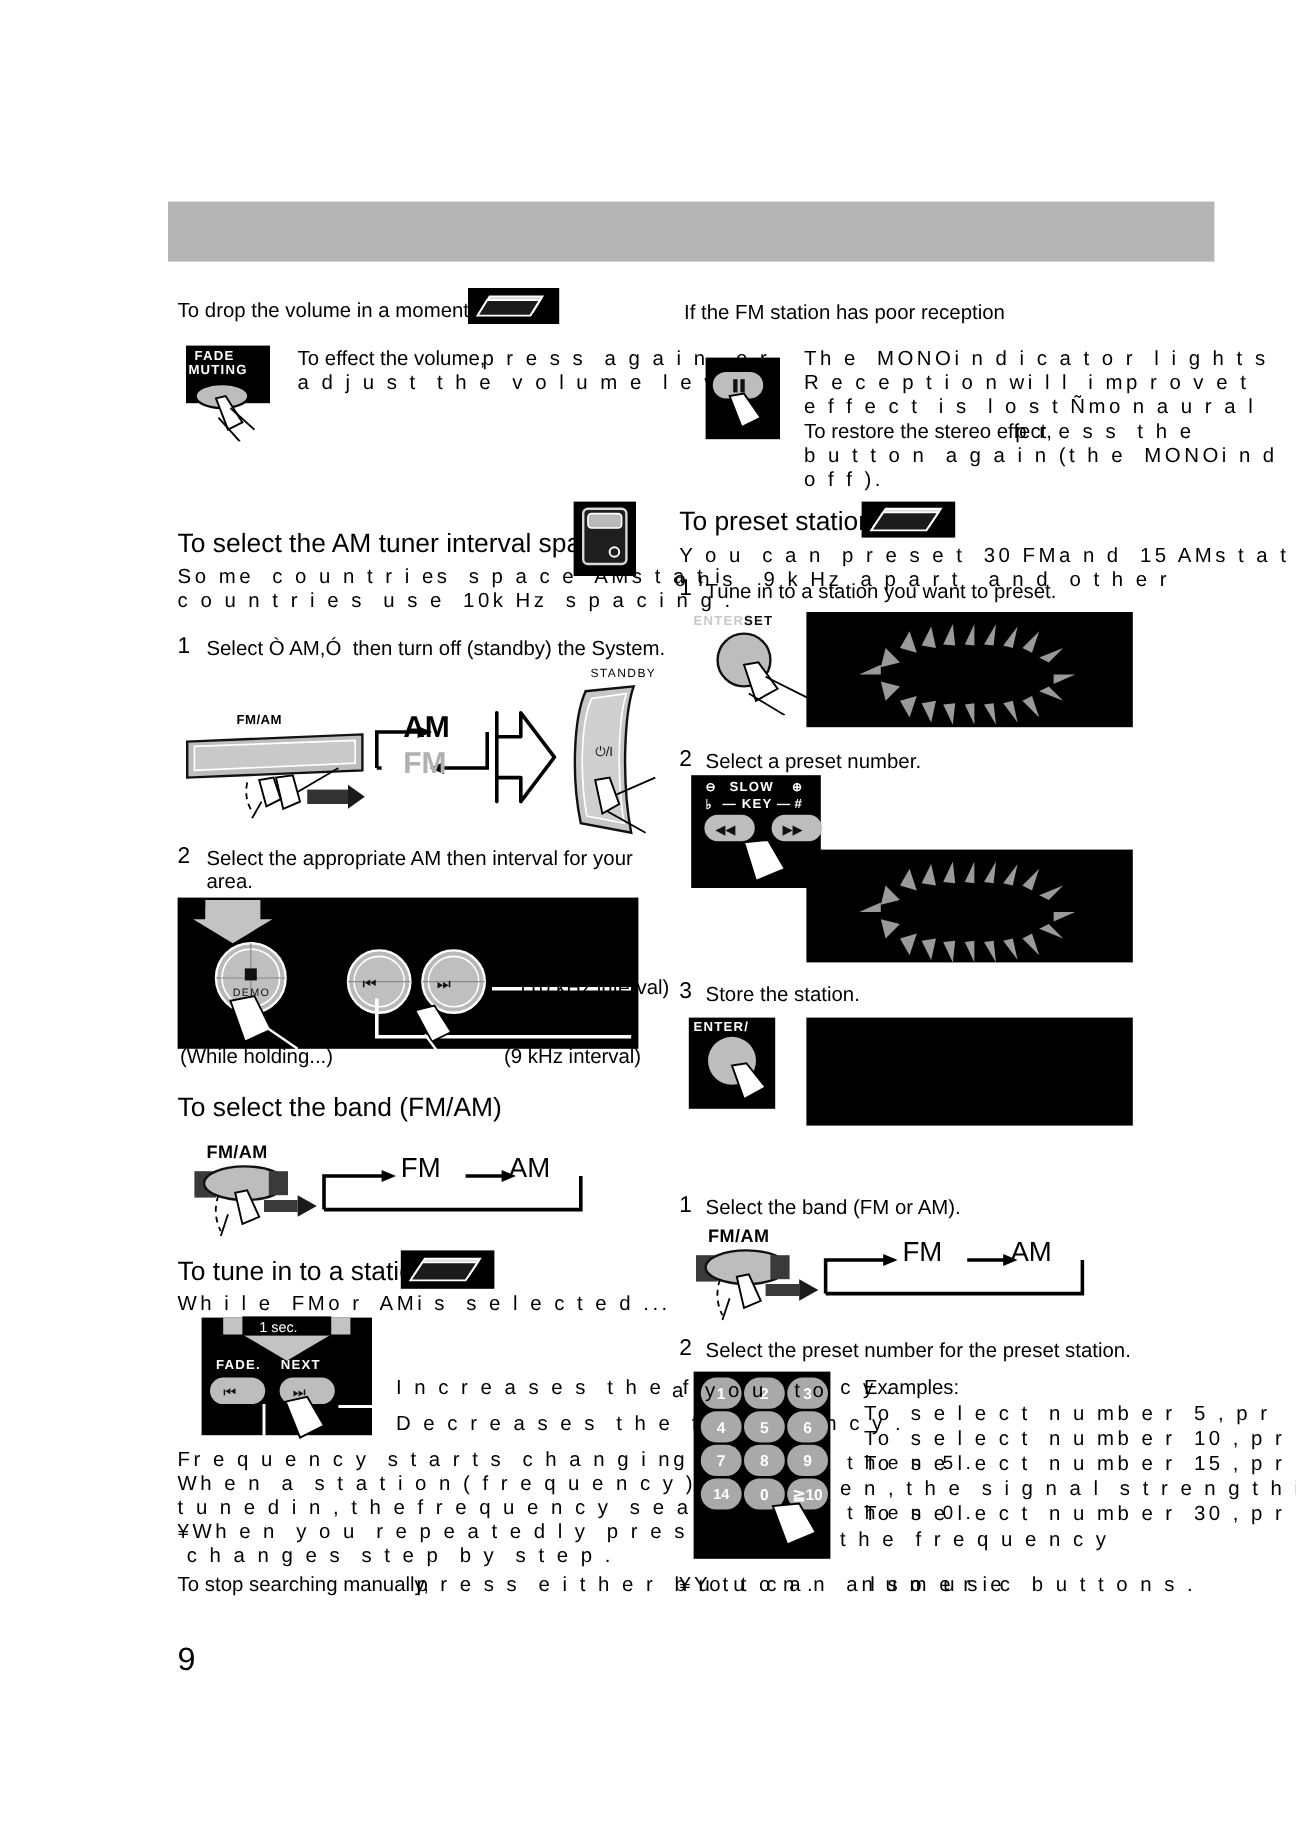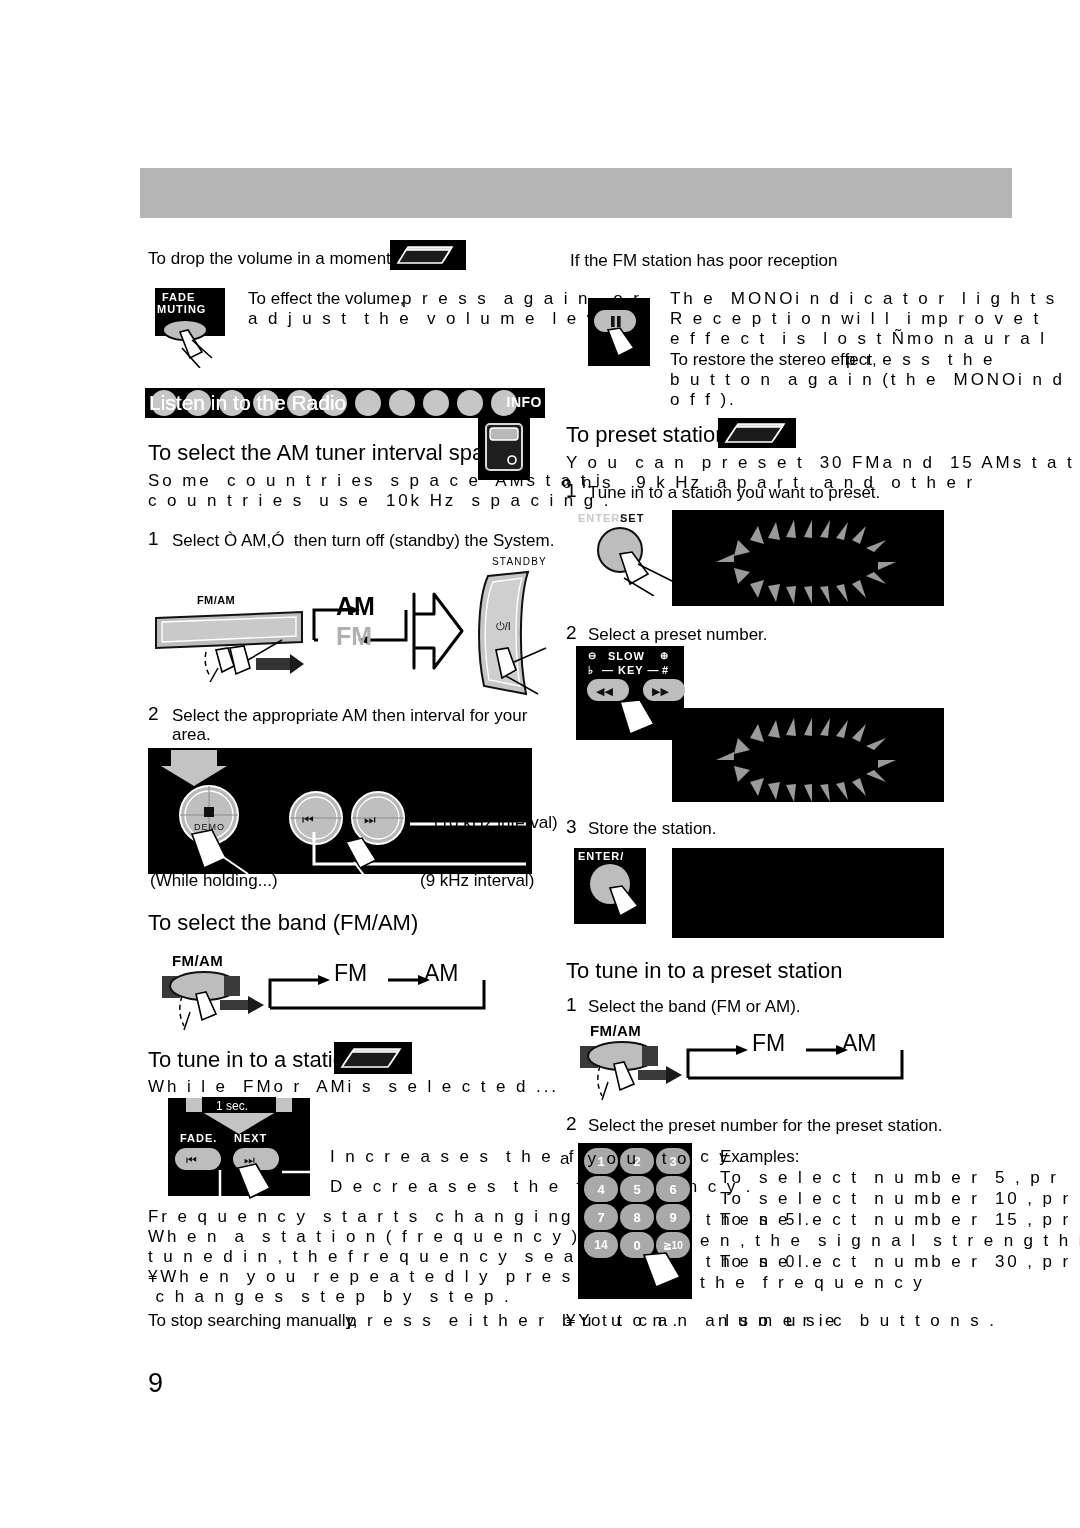--- a/index.html
+++ b/index.html
@@ -63,35 +63,20 @@
       <path d="M20 14 L30 40 L42 34 L28 12 Z" fill="#fff" stroke="#000" stroke-width="1.6"></path>
       <path d="M32 22 L52 40" stroke="#000" stroke-width="1.6" fill="none"></path>
       <path d="M22 30 L40 50" stroke="#000" stroke-width="1.6" fill="none"></path>
     </svg>
   </div>
 
   <div class="abs t17" style="left:248px;top:288px;">To effect the volume,</div>
   <div class="abs t17 sp" style="left:402px;top:288px;">p r e s s  a g a i n , o r</div>
   <div class="abs t17 sp" style="left:248px;top:308px;">a d j u s t  t h e  v o l u m e  l e v e l .</div>
 
-  <div class="abs banner">
-    <div class="circ" style="left:6px;"></div>
-    <div class="circ" style="left:40px;"></div>
-    <div class="circ" style="left:74px;"></div>
-    <div class="circ" style="left:108px;"></div>
-    <div class="circ" style="left:142px;"></div>
-    <div class="circ" style="left:176px;"></div>
-    <div class="circ" style="left:210px;"></div>
-    <div class="circ" style="left:244px;"></div>
-    <div class="circ" style="left:278px;"></div>
-    <div class="circ" style="left:312px;"></div>
-    <div class="circ" style="left:346px;"></div>
-    <div class="btxt">Listen in to the Radio</div>
-    <div class="info">INFO</div>
-  </div>
 
   <div class="abs h2" style="left:148px;top:440px;">To select the AM tuner interval spacing</div>
   <div class="abs blkbox" style="left:478px;top:418px;width:52px;height:62px;">
     <svg width="52" height="62" viewBox="0 0 52 62">
       <rect x="8" y="6" width="36" height="46" rx="4" fill="#1e1e1e" stroke="#d8d8d8" stroke-width="2"></rect>
       <rect x="12" y="10" width="28" height="12" rx="3" fill="#b9b9b9" stroke="#fff" stroke-width="1.4"></rect>
       <circle cx="34" cy="42" r="4" fill="none" stroke="#fff" stroke-width="1.6"></circle>
     </svg>
   </div>
 
@@ -411,21 +396,20 @@
   <div class="abs blkbox" style="left:574px;top:848px;width:72px;height:76px;"></div>
   <div class="abs capw" style="left:578px;top:850px;font-size:11px;">ENTER/</div>
   <div class="abs" style="left:580px;top:862px;">
     <svg width="70" height="66" viewBox="0 0 70 66">
       <circle cx="30" cy="22" r="20" fill="#bdbdbd"></circle>
       <path d="M30 26 L40 54 L58 44 L42 24 Z" fill="#fff" stroke="#000" stroke-width="1.6"></path>
     </svg>
   </div>
   <div class="abs blkbox" style="left:672px;top:848px;width:272px;height:90px;"></div>
 
-  <div class="abs h2" style="left:566px;top:958px;">To tune in to a preset station</div>
   <div class="abs num" style="left:566px;top:994px;">1</div>
   <div class="abs t17" style="left:588px;top:996px;">Select the band (FM or AM).</div>
 
   <div class="abs cap" style="left:590px;top:1022px;font-weight:bold;font-size:15px;">FM/AM</div>
   <div class="abs" style="left:578px;top:1038px;">
     <svg width="140" height="70" viewBox="0 0 140 70">
       <rect x="2" y="8" width="18" height="22" fill="#3a3a3a"></rect>
       <ellipse cx="44" cy="18" rx="34" ry="14" fill="#bdbdbd" stroke="#111" stroke-width="2"></ellipse>
       <rect x="64" y="8" width="16" height="20" fill="#3a3a3a"></rect>
       <path d="M36 26 L42 52 L56 46 L46 24 Z" fill="#fff" stroke="#000" stroke-width="1.6"></path>
@@ -457,21 +441,21 @@
       <div class="gpill kp" style="height:26px;display:flex;align-items:center;justify-content:center;color:#fff;font-size:13px;font-weight:bold;background:#a9a9a9;">2</div>
       <div class="gpill kp" style="height:26px;display:flex;align-items:center;justify-content:center;color:#fff;font-size:13px;font-weight:bold;background:#a9a9a9;">3</div>
       <div class="gpill kp" style="height:26px;display:flex;align-items:center;justify-content:center;color:#fff;font-size:13px;font-weight:bold;background:#a9a9a9;">4</div>
       <div class="gpill kp" style="height:26px;display:flex;align-items:center;justify-content:center;color:#fff;font-size:13px;font-weight:bold;background:#a9a9a9;">5</div>
       <div class="gpill kp" style="height:26px;display:flex;align-items:center;justify-content:center;color:#fff;font-size:13px;font-weight:bold;background:#a9a9a9;">6</div>
       <div class="gpill kp" style="height:26px;display:flex;align-items:center;justify-content:center;color:#fff;font-size:13px;font-weight:bold;background:#a9a9a9;">7</div>
       <div class="gpill kp" style="height:26px;display:flex;align-items:center;justify-content:center;color:#fff;font-size:13px;font-weight:bold;background:#a9a9a9;">8</div>
       <div class="gpill kp" style="height:26px;display:flex;align-items:center;justify-content:center;color:#fff;font-size:13px;font-weight:bold;background:#a9a9a9;">9</div>
       <div class="gpill kp" style="height:26px;display:flex;align-items:center;justify-content:center;color:#fff;font-size:12px;font-weight:bold;background:#a9a9a9;">14</div>
       <div class="gpill kp" style="height:26px;display:flex;align-items:center;justify-content:center;color:#fff;font-size:13px;font-weight:bold;background:#a9a9a9;">0</div>
-      <div class="gpill kp" style="height:26px;display:flex;align-items:center;justify-content:center;color:#fff;font-size:10px;font-weight:bold;background:#a9a9a9;">≧10</div>
+      <div class="gpill kp" style="height:26px;display:flex;align-items:center;justify-content:center;color:#fff;font-size:13px;font-weight:bold;background:#a9a9a9;">≧10</div>
     </div>
     <svg style="position:absolute;left:62px;top:108px;" width="60" height="48" viewBox="0 0 60 48">
       <path d="M4 4 L16 36 L40 26 L26 2 Z" fill="#fff" stroke="#000" stroke-width="1.6"></path>
     </svg>
   </div>
 
   <div class="abs t17 sp" style="left:560px;top:1148px;">a  y o u   t o </div>
 
   <div class="abs t17" style="left:720px;top:1146px;">Examples:</div>
   <div class="abs t17 sp" style="left:720px;top:1167px;">To  s e l e c t  n u mb e r  5 , p r</div>

